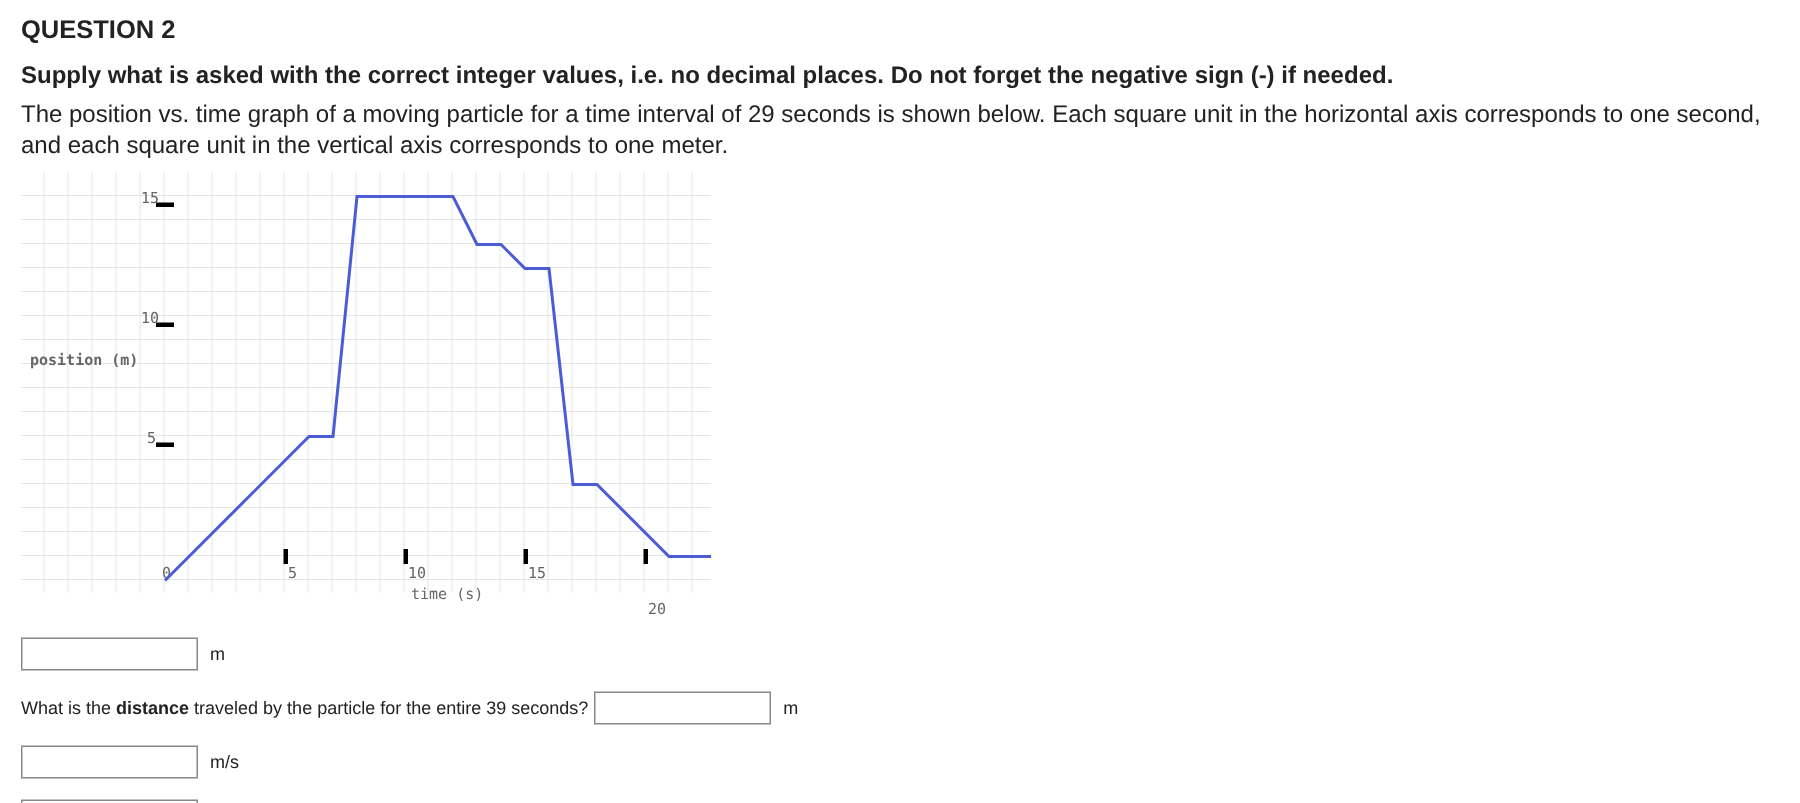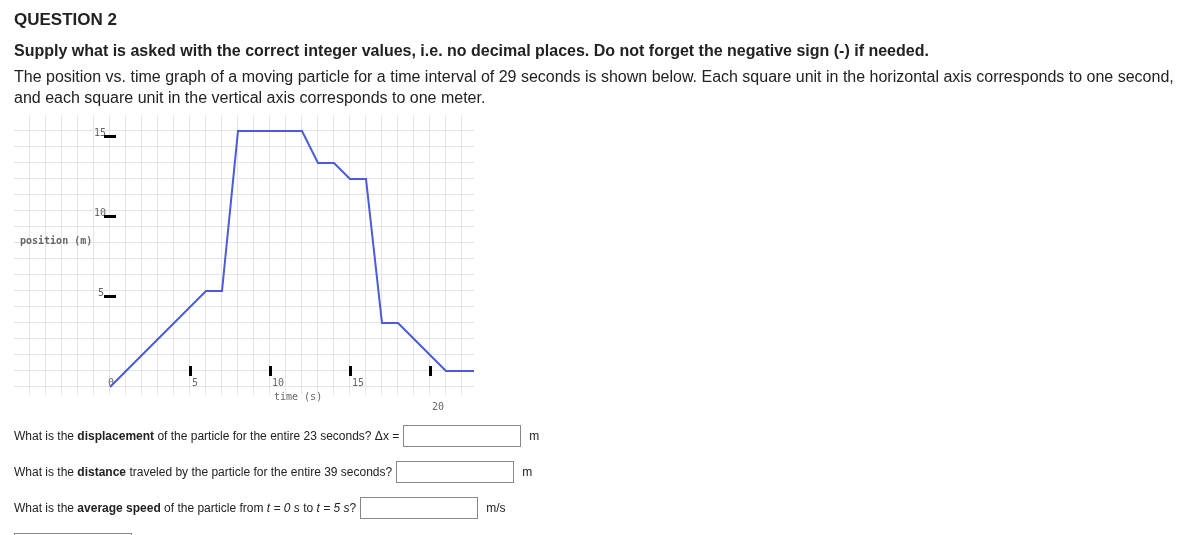--- a/index.html
+++ b/index.html
@@ -133,39 +133,33 @@
   <span class="x-tick-label" style="left:418px; top:262px;margin-top:24px;">20</span>
 
   <span class="xlabel" style="left:240px; top:276px;">time (s)</span>
 
   <svg width="460" height="280" style="position:absolute;left:0;top:0;">
     <polyline id="series-line" class="plotline" points="96,272 112,256 192,176 208,176 224,16 240,16 288,16 304,48 320,48 336,64 352,64 368,208 384,208 432,256 464,256"></polyline>
   </svg>
 </div>
 
 <div class="qrow">
-  <span>
-    <span>What is the </span><b>displacement</b><span> of the particle for the entire 23 seconds? Δx =</span>
-  </span>
   <input type="text" style="">
   <span class="unit">m</span>
 </div>
 
 <div class="qrow">
   <span>
     <span>What is the </span><b>distance</b><span> traveled by the particle for the entire 39 seconds?</span>
   </span>
   <input type="text" style="">
   <span class="unit">m</span>
 </div>
 
 <div class="qrow">
-  <span>
-    <span>What is the </span><b>average speed</b><span> of the particle from </span><span class="ital">t = 0 s</span><span> to </span><span class="ital">t = 5 s</span><span>?</span>
-  </span>
   <input type="text" style="">
   <span class="unit">m/s</span>
 </div>
 
 <div class="qrow">
   <input type="text" style="">
   <span class="unit">m/s</span>
 </div>
 
 </body></html>

